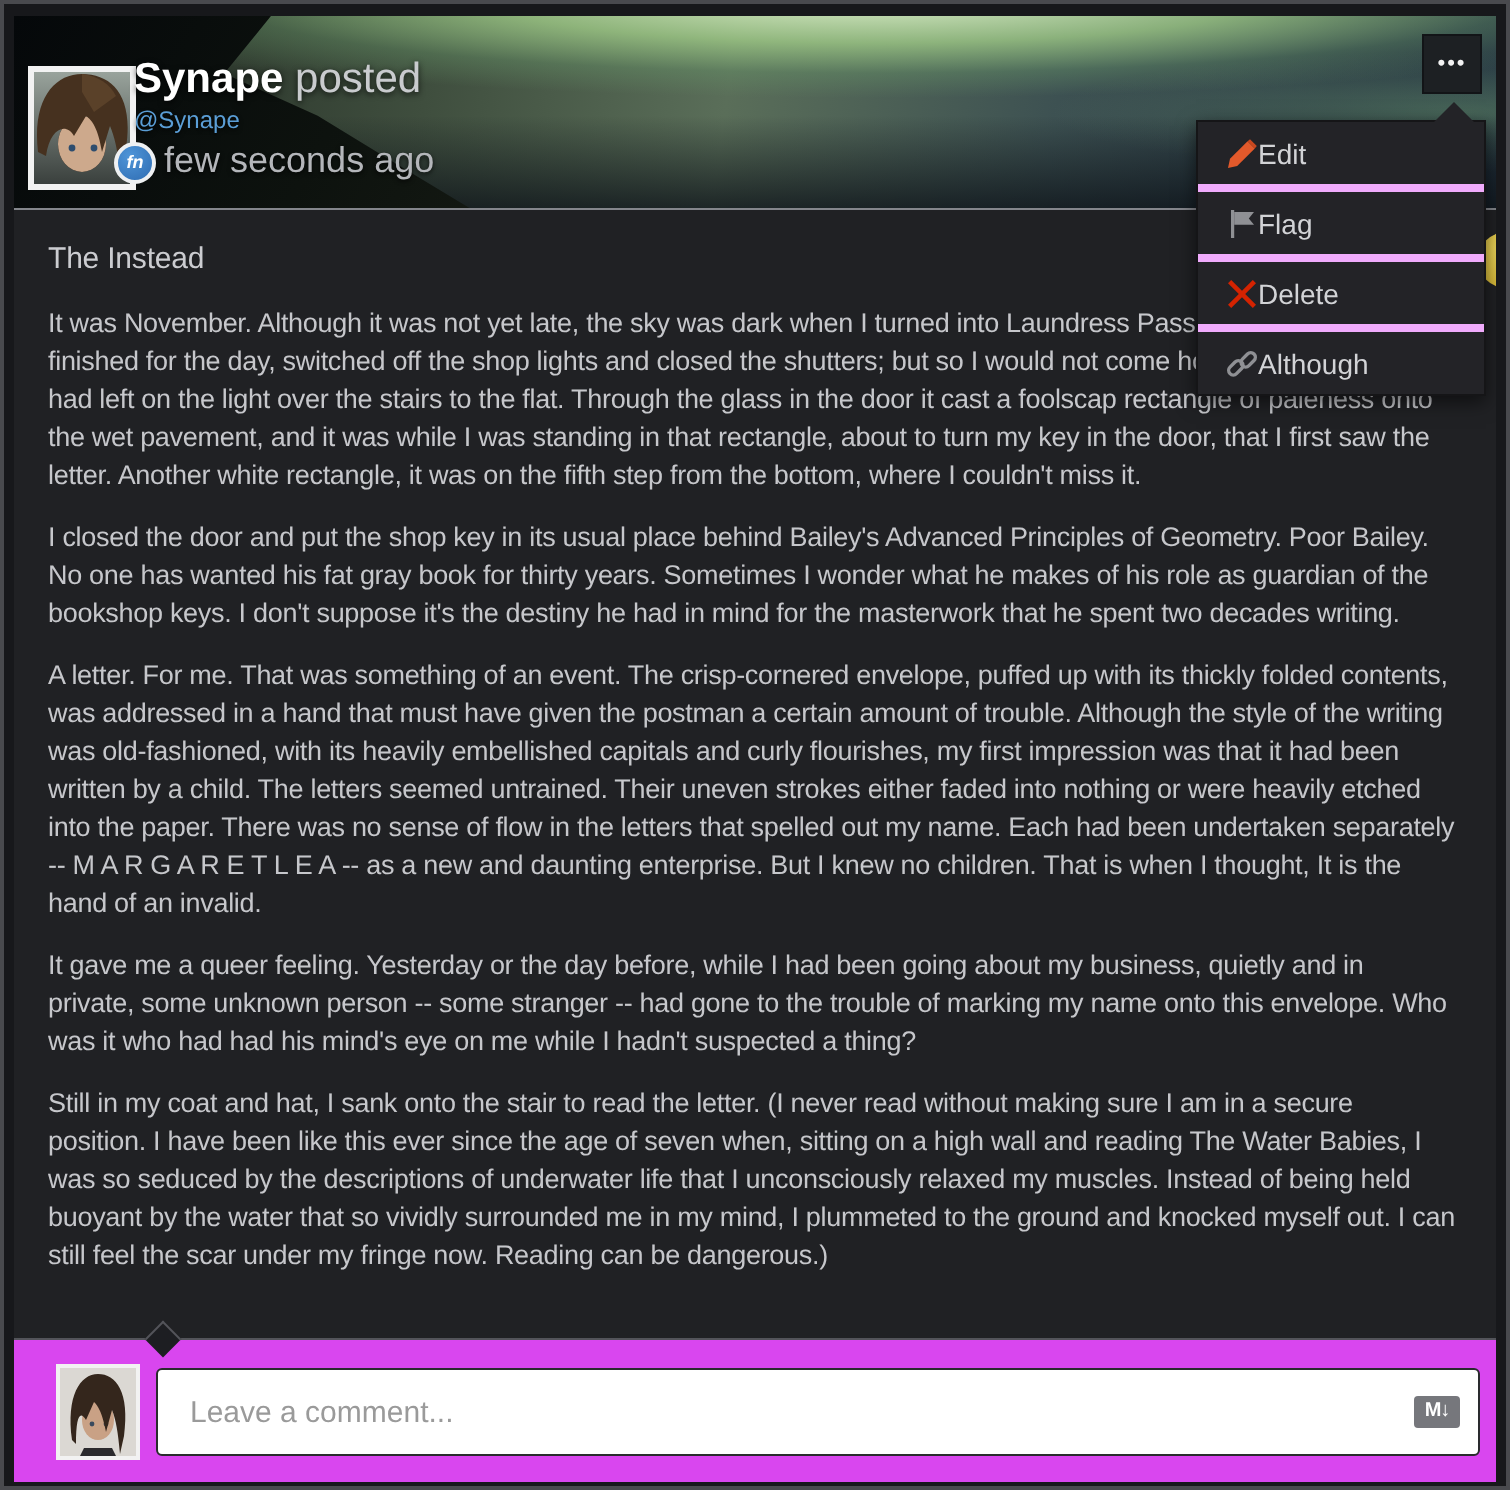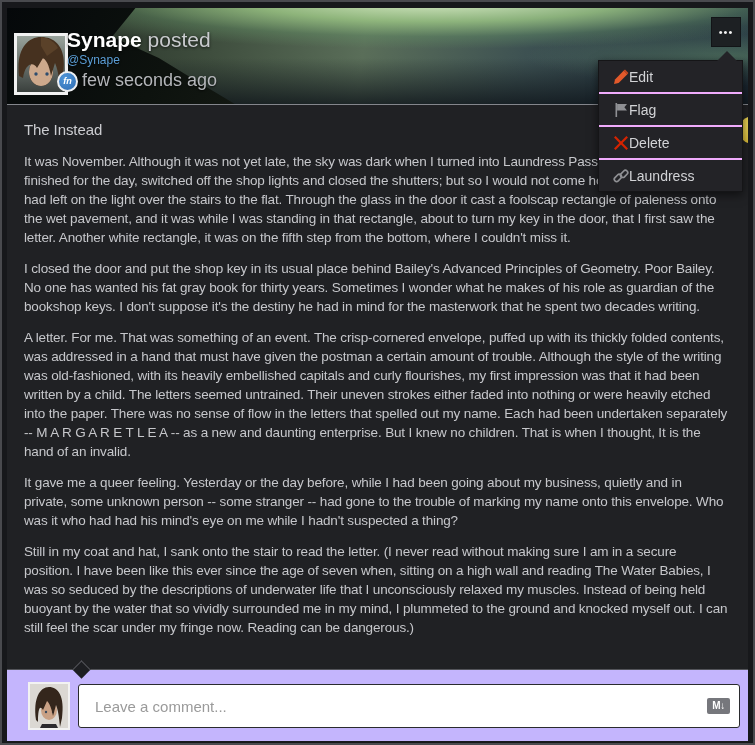--- a/index.html
+++ b/index.html
@@ -76,21 +76,21 @@
   .menu-caret{
     position:absolute;left:591px;top:43px;z-index:11;width:0;height:0;
     margin-left:119px;
     border-left:10px solid transparent;border-right:10px solid transparent;
     border-bottom:10px solid #232327;
   }
   .menu-item{
     height:31px;display:flex;align-items:center;
     padding-left:14px;cursor:pointer;
   }
-  .menu-item + .menu-item{border-top:2px solid #f0abfc;align-items:center;}
+  .menu-item + .menu-item{border-top:4px solid #f0abfc;align-items:center;}
   .menu-item .mi-icon{width:16px;height:16px;flex:0 0 16px;}
   .menu-item .mi-label{font-size:14px;color:#d2d3d6;}
 
   
   .content{
     box-sizing:border-box;height:564px;overflow:hidden;
     padding:8px 20px 0 17px;background:#202124;
   }
   .post-title{
     margin:8px 0 14px 0;font-size:15px;font-weight:normal;color:#cbccd0;
@@ -102,21 +102,21 @@
   }
 
   
   .comment-sep{position:relative;height:0;border-top:1px solid #53545a;}
   .sep-caret{
     position:absolute;left:68px;top:-7px;width:12px;height:12px;
     background:#1d1e22;border-left:1px solid #53545a;border-top:1px solid #53545a;
     transform:rotate(45deg);
   }
   .comment-bar{
-    box-sizing:border-box;height:72px;background:#c4b5fd;
+    box-sizing:border-box;height:72px;background:#d946ef;
     display:flex;align-items:center;padding:0 8px 0 21px;gap:8px;
   }
   .small-avatar{
     width:38px;height:44px;border:2px solid #f2f2f2;background:#dbd8d3;flex:0 0 38px;
   }
   .small-avatar svg{display:block;}
   .comment-input-wrap{position:relative;flex:1;}
   .comment-input{
     box-sizing:border-box;width:100%;height:44px;border:1px solid #2a2b2e;
     border-radius:3px;background:#ffffff;padding:0 44px 0 16px;
@@ -194,21 +194,21 @@
         </svg>
         <span class="mi-label">Delete</span>
       </div>
       <div class="menu-item">
         <svg class="mi-icon" viewBox="0 0 16 16">
           <g fill="none" stroke="#8f9094" stroke-width="1.7">
             <rect x="0.8" y="7.6" width="8.2" height="4.6" rx="2.3" transform="rotate(-45 4.9 9.9)"></rect>
             <rect x="7" y="3.6" width="8.2" height="4.6" rx="2.3" transform="rotate(-45 11.1 5.9)"></rect>
           </g>
         </svg>
-        <span class="mi-label">Laundress</span>
+        <span class="mi-label">Although</span>
       </div>
     </div>
 
     <div class="content">
       <h3 class="post-title">The Instead</h3>
       <p>It was November. Although it was not yet late, the sky was dark when I turned into Laundress Passage. Father had finished for the day, switched off the shop lights and closed the shutters; but so I would not come home to darkness he had left on the light over the stairs to the flat. Through the glass in the door it cast a foolscap rectangle of paleness onto the wet pavement, and it was while I was standing in that rectangle, about to turn my key in the door, that I first saw the letter. Another white rectangle, it was on the fifth step from the bottom, where I couldn't miss it.</p>
       <p>I closed the door and put the shop key in its usual place behind Bailey's Advanced Principles of Geometry. Poor Bailey. No one has wanted his fat gray book for thirty years. Sometimes I wonder what he makes of his role as guardian of the bookshop keys. I don't suppose it's the destiny he had in mind for the masterwork that he spent two decades writing.</p>
       <p>A letter. For me. That was something of an event. The crisp-cornered envelope, puffed up with its thickly folded contents, was addressed in a hand that must have given the postman a certain amount of trouble. Although the style of the writing was old-fashioned, with its heavily embellished capitals and curly flourishes, my first impression was that it had been written by a child. The letters seemed untrained. Their uneven strokes either faded into nothing or were heavily etched into the paper. There was no sense of flow in the letters that spelled out my name. Each had been undertaken separately -- M A R G A R E T L E A -- as a new and daunting enterprise. But I knew no children. That is when I thought, It is the hand of an invalid.</p>
       <p>It gave me a queer feeling. Yesterday or the day before, while I had been going about my business, quietly and in private, some unknown person -- some stranger -- had gone to the trouble of marking my name onto this envelope. Who was it who had had his mind's eye on me while I hadn't suspected a thing?</p>
       <p>Still in my coat and hat, I sank onto the stair to read the letter. (I never read without making sure I am in a secure position. I have been like this ever since the age of seven when, sitting on a high wall and reading The Water Babies, I was so seduced by the descriptions of underwater life that I unconsciously relaxed my muscles. Instead of being held buoyant by the water that so vividly surrounded me in my mind, I plummeted to the ground and knocked myself out. I can still feel the scar under my fringe now. Reading can be dangerous.)</p>

